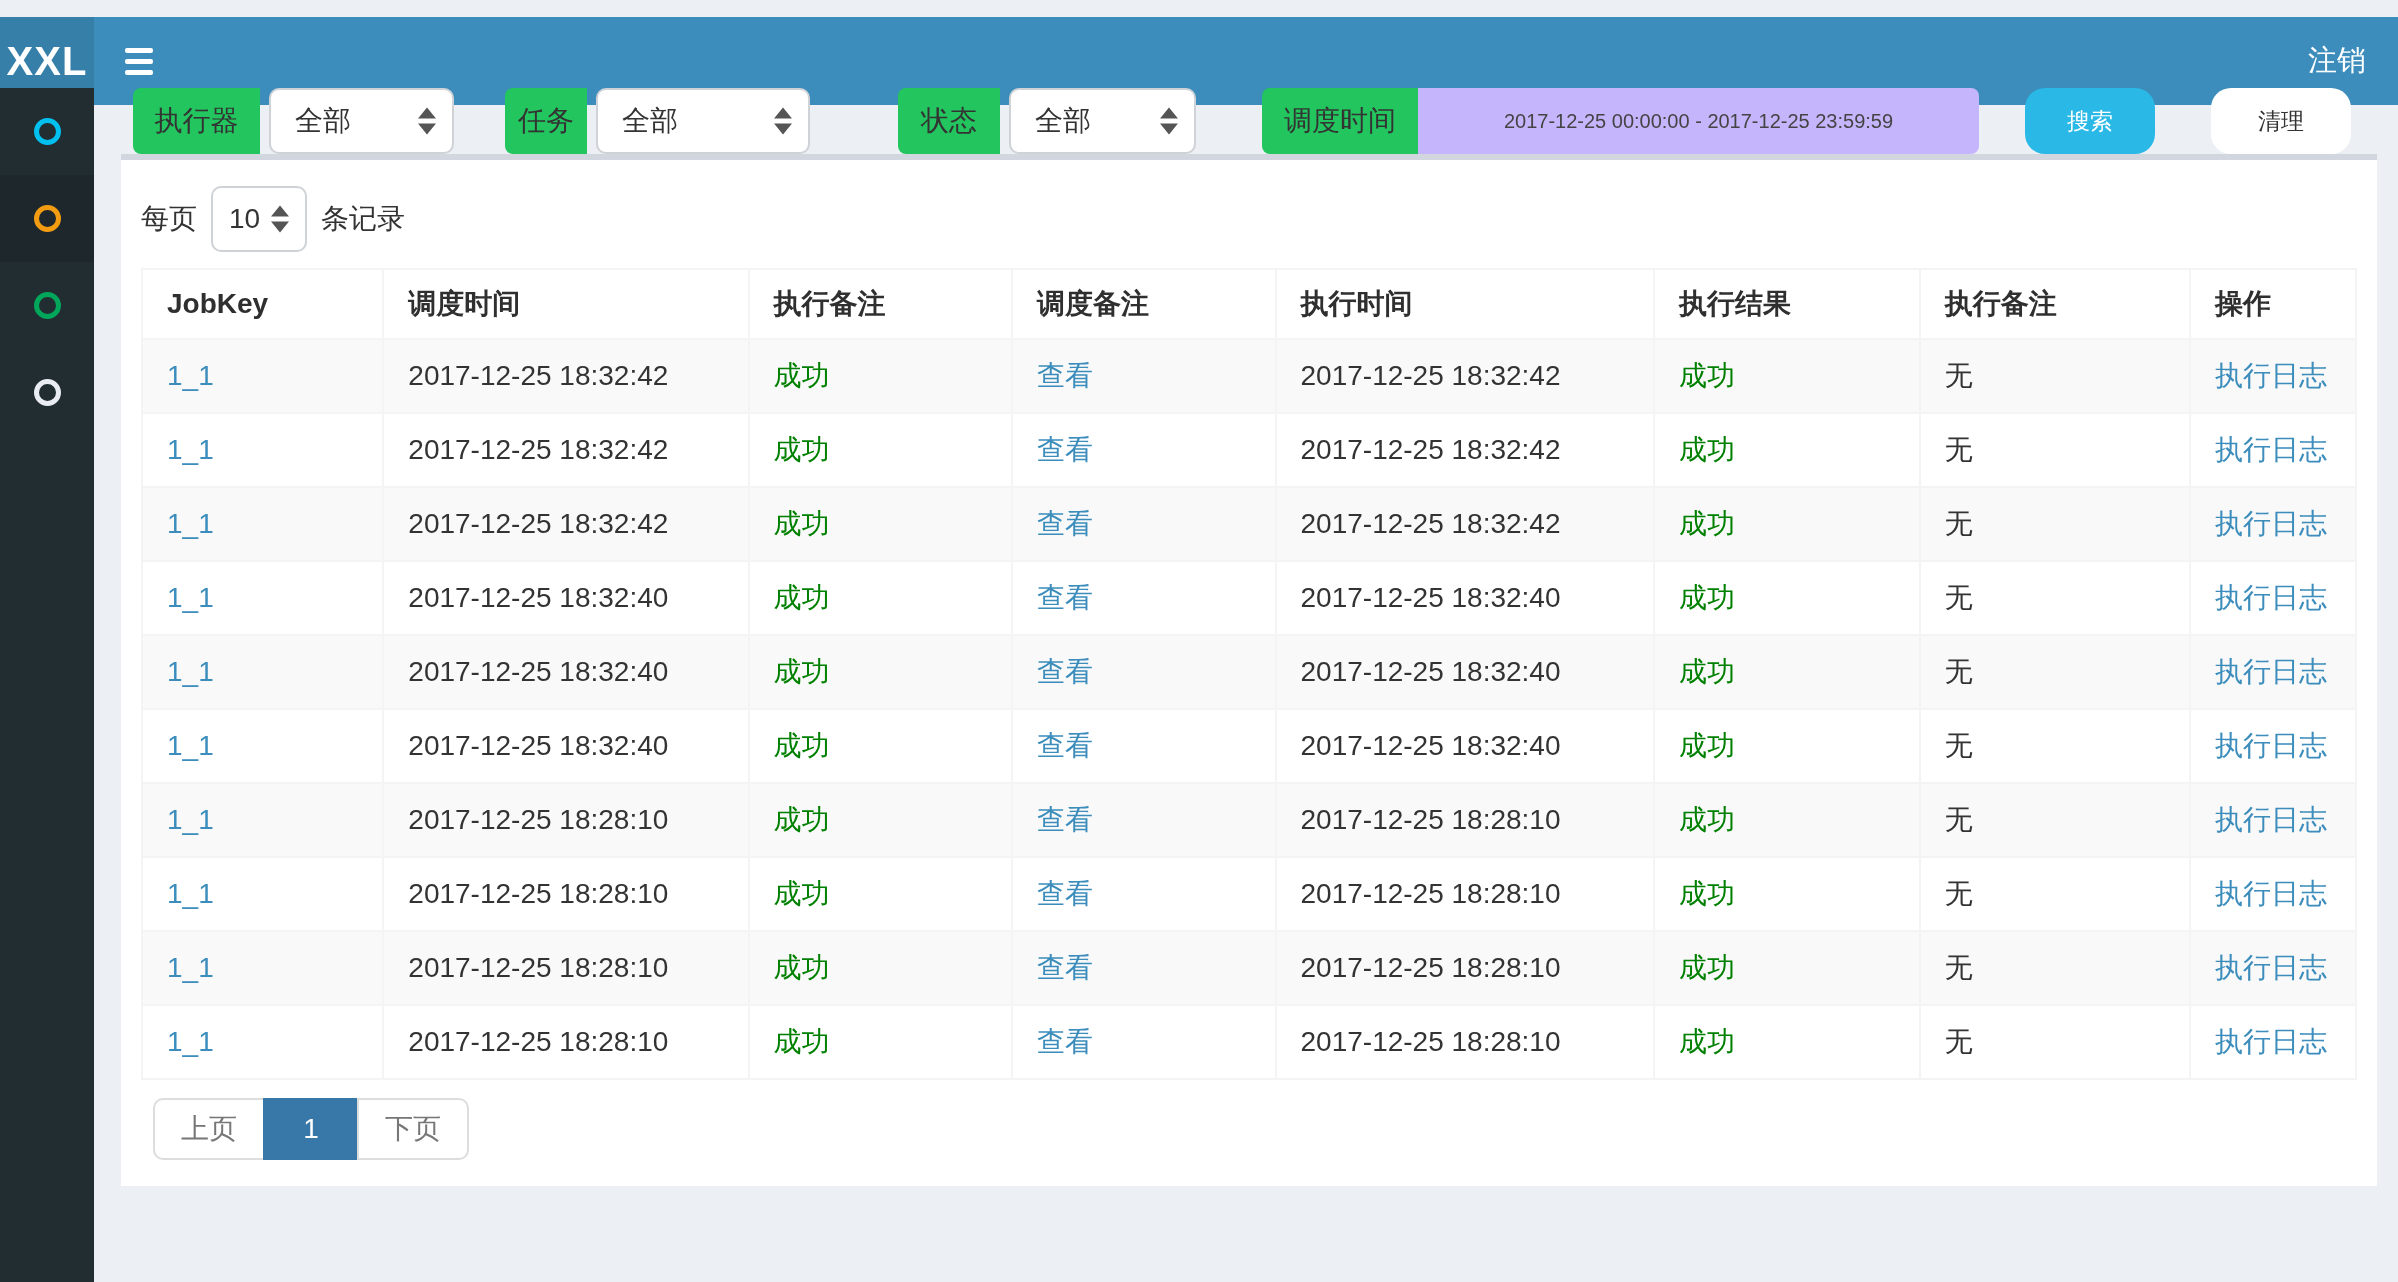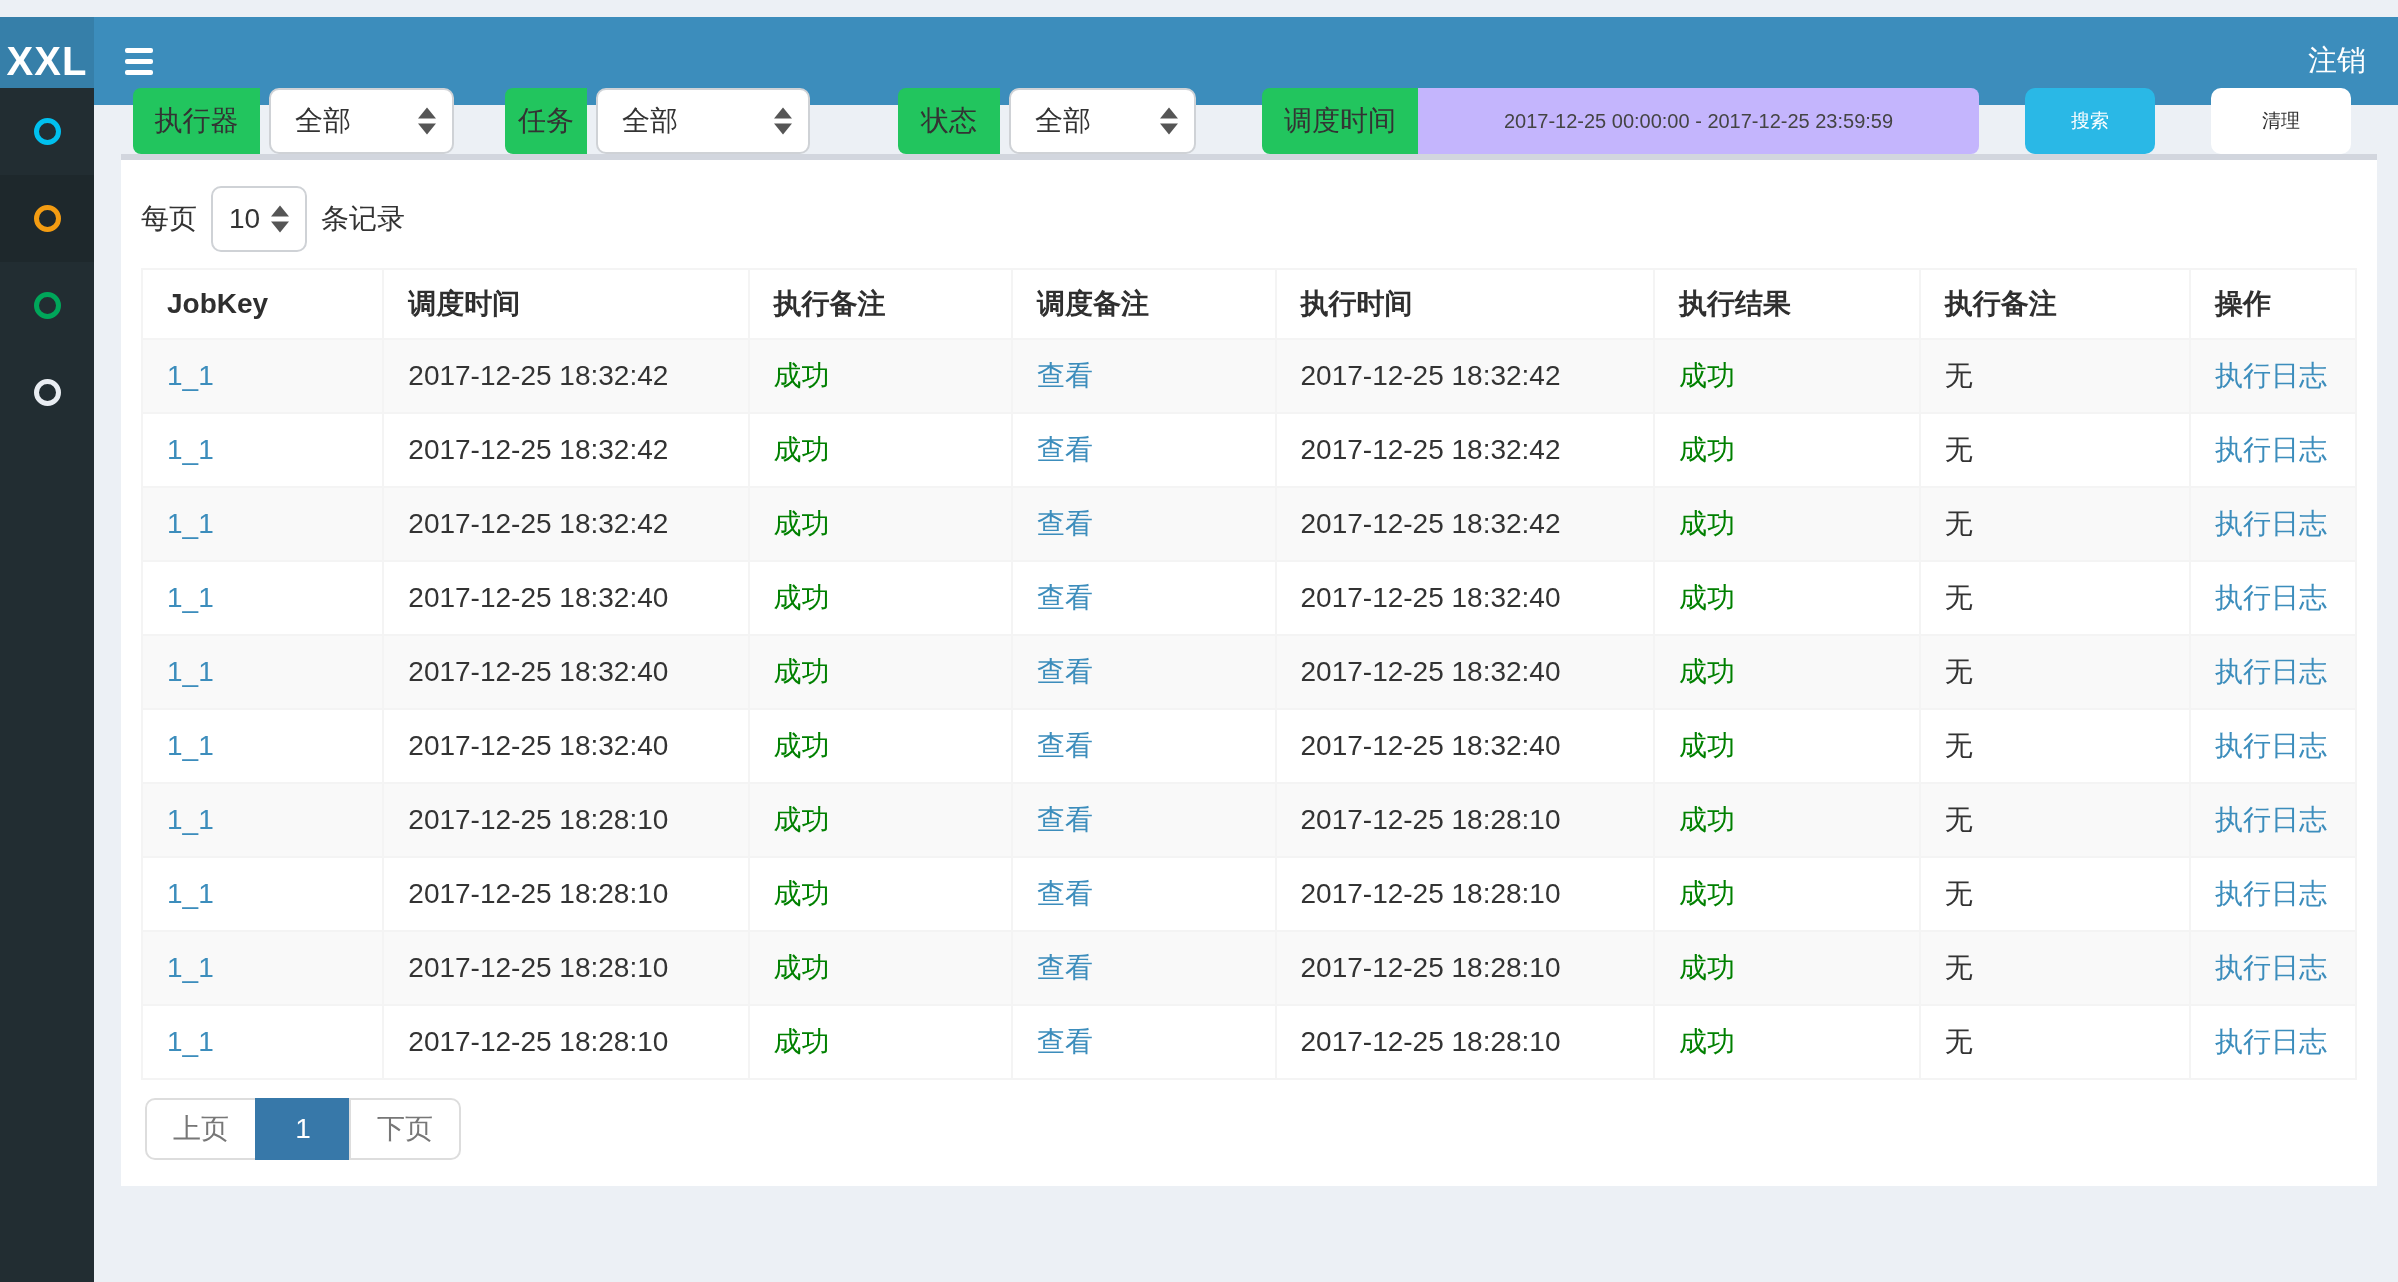--- a/index.html
+++ b/index.html
@@ -35,21 +35,21 @@
     justify-content:center; border-radius:8px 0 0 8px; }
   .sel { position:relative; height:66px; background:#fff; border:2px solid #cfd2d6; border-radius:10px;
     margin-left:9px; display:flex; align-items:center; padding:0 24px; font-size:28px; color:#333; cursor:pointer; }
   .sel .arrows { position:absolute; right:16px; top:50%; transform:translateY(-50%); display:flex;
     flex-direction:column; gap:5px; }
   .sel .arrows i { display:block; width:0; height:0; border-left:9px solid transparent; border-right:9px solid transparent; }
   .sel .arrows .up { border-bottom:11px solid #555; }
   .sel .arrows .down { border-top:11px solid #555; }
   .date-input { height:66px; background:#c4b5fd; color:#444; font-size:20px; display:flex; align-items:center;
     justify-content:center; border:none; border-radius:0 8px 8px 0; cursor:pointer; }
-  .btn { height:66px; border:none; border-radius:10px; font-size:19px; cursor:pointer;
+  .btn { height:66px; border:none; border-radius:20px; font-size:23px; cursor:pointer;
     display:flex; align-items:center; justify-content:center;
     font-family:"Liberation Sans","DejaVu Sans",sans-serif; }
   .btn-search { width:130px; background:#2ab8e6; color:#fff; }
   .btn-clear { width:140px; background:#fff; color:#333; }
 
   
   .g-executor .addon { width:127px; } .g-executor .sel { width:185px; } .g-executor { margin-right:51px; }
   .g-job .addon { width:82px; }  .g-job .sel { width:214px; }  .g-job { margin-right:88px; }
   .g-status .addon { width:102px; } .g-status .sel { width:187px; } .g-status { margin-right:66px; }
   .g-time .addon { width:156px; border-radius:8px 0 0 8px; } .g-time .date-input { width:561px; } .g-time { margin-right:46px; }
@@ -70,21 +70,21 @@
   .c-htime{width:17.1%;} .c-hres{width:12.0%;} .c-hremark{width:12.2%;} .c-action{width:7.5%;}
   .link { color:#3c8dbc; cursor:pointer; text-decoration:none; }
   .ok { color:#008000; }
 
   
   .table-footer { display:flex; align-items:center; justify-content:space-between; margin-top:18px; padding-bottom:26px; }
   .page-info { font-size:28px; color:#333; padding-left:4px; }
   .pagination { display:flex; }
   .pagination .pg { height:62px; min-width:96px; padding:0 26px; display:flex; align-items:center; justify-content:center;
     font-size:28px; background:#fff; color:#777; border:2px solid #ddd; margin-left:-2px; cursor:pointer; }
-  .pagination .pg:first-child { border-radius:10px 0 0 10px; margin-left:4px; }
+  .pagination .pg:first-child { border-radius:10px 0 0 10px; margin-left:12px; }
   .pagination .pg:last-child { border-radius:0 10px 10px 0; }
   .pagination .pg.active { background:#3778a9; border-color:#3778a9; color:#fff; }
 </style>
 </head>
 <body>
 
 <div class="navbar">
   <div class="logo">XXL</div>
   <div class="nav-toggle">
     <span class="bar"></span>

